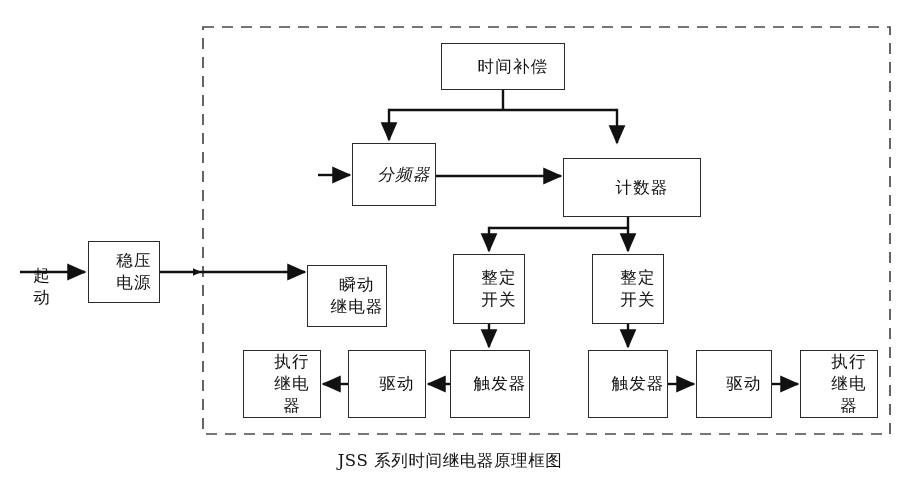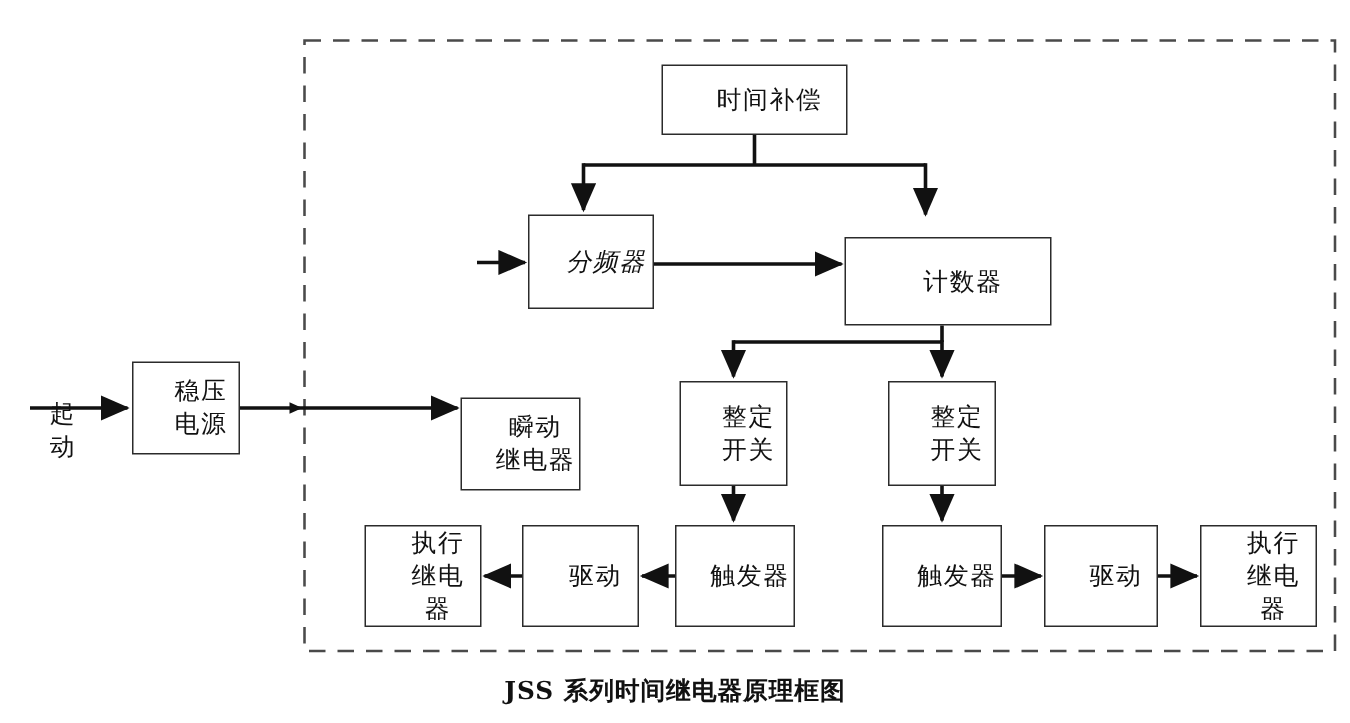--- a/index.html
+++ b/index.html
@@ -58,21 +58,20 @@
     position: absolute;
     left: 0;
     top: 450px;
     width: 900px;
     text-align: center;
     font-family: "DejaVu Serif", "Liberation Serif", serif;
     font-size: 16.5px;
     letter-spacing: 0.6px;
     color: #111111;
     z-index: 4;
-    font-weight: bold;
   }
 </style>
 </head>
 <body>
 
 <div id="canvas">
 
   <svg id="svg-layer" viewBox="0 0 900 482" xmlns="http://www.w3.org/2000/svg">
     <defs>
       <marker id="ah" markerWidth="9" markerHeight="9" refX="7.4" refY="3.6" orient="auto" markerUnits="strokeWidth">

